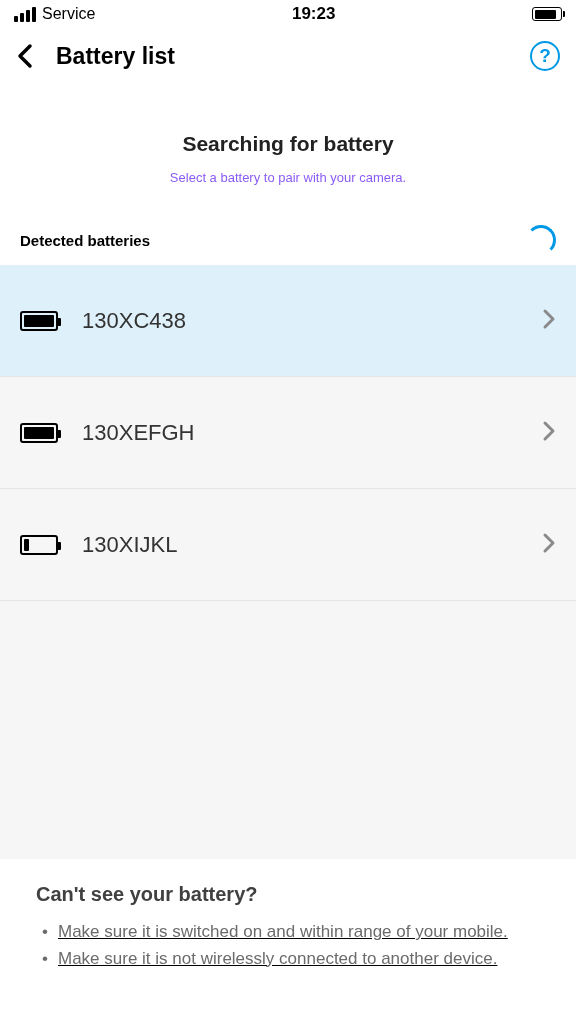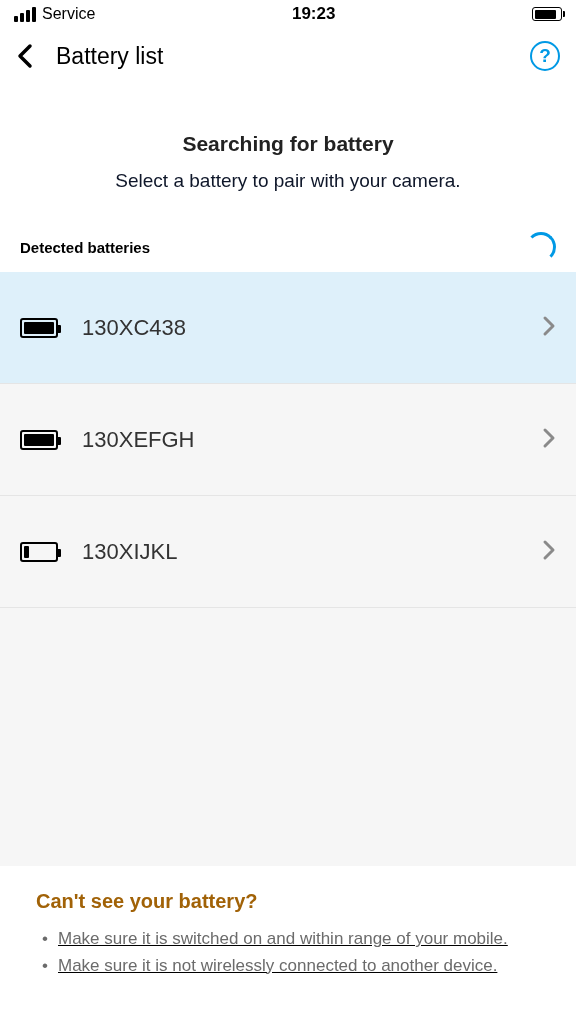--- a/index.html
+++ b/index.html
@@ -37,30 +37,30 @@
       width: 2.5px; height: 6px; background: #000; border-radius: 0 1px 1px 0;
     }
     .status-battery-fill { width: 85%; height: 100%; background: #000; border-radius: 1px; }
 
     .header {
       height: 56px; display: flex; align-items: center; padding: 0 16px;
       justify-content: space-between;
     }
     .header-left { display: flex; align-items: center; gap: 22px; }
     .back-btn { cursor: pointer; display: flex; align-items: center; }
-    .header-title { font-size: 23px; font-weight: 400; }
+    .header-title { font-size: 23px; font-weight: 700; }
     .help-btn {
       width: 30px; height: 30px; border: 2.5px solid #0099e5; border-radius: 50%;
       display: flex; align-items: center; justify-content: center;
       color: #0099e5; font-weight: 700; font-size: 19px; cursor: pointer;
     }
 
     .hero { text-align: center; padding: 48px 20px 30px; }
     .hero-title { font-size: 21px; font-weight: 700; color: #222; margin-bottom: 14px; }
-    .hero-sub { font-size: 19px; color: #0f172a; }
+    .hero-sub { font-size: 13px; color: #8b5cf6; }
 
     .section-header {
       display: flex; align-items: center; justify-content: space-between;
       padding: 0 20px; height: 50px;
     }
     .section-title { font-size: 15px; font-weight: 700; }
     .spinner {
       width: 30px; height: 30px; border: 3.5px solid transparent;
       border-top-color: #0099e5; border-right-color: #0099e5;
       border-radius: 50%; animation: spin 1s linear infinite;
@@ -82,21 +82,21 @@
       width:3px; height:8px; background:#000; border-radius:0 1px 1px 0;
     }
     .batt-fill-full { width: 100%; height: 100%; background: #000; border-radius: 1px; }
     .batt-fill-low { width: 18%; height: 100%; background: #000; border-radius: 1px; }
     .item-label { flex: 1; font-size: 22px; font-weight: 400; color: #333; }
     .chevron { color: #8a8a8a; }
 
     .filler { background: #f6f6f6; height: 258px; }
 
     .footer { padding: 24px 36px 20px; }
-    .footer-title { font-size: 20px; font-weight: 600; color: #a16207; margin-bottom: 14px; }
+    .footer-title { font-size: 20px; font-weight: 600; color: #404040; margin-bottom: 14px; }
     .footer ul { list-style: none; padding-left: 22px; text-decoration: underline; }
     .footer li {
       font-size: 17px; color: #6b6b6b; line-height: 1.45; position: relative;
       margin-bottom: 2px;
     }
     .footer li::before {
       content: '•'; position: absolute; left: -16px; top: 0;
     }
   </style>
 </head>

